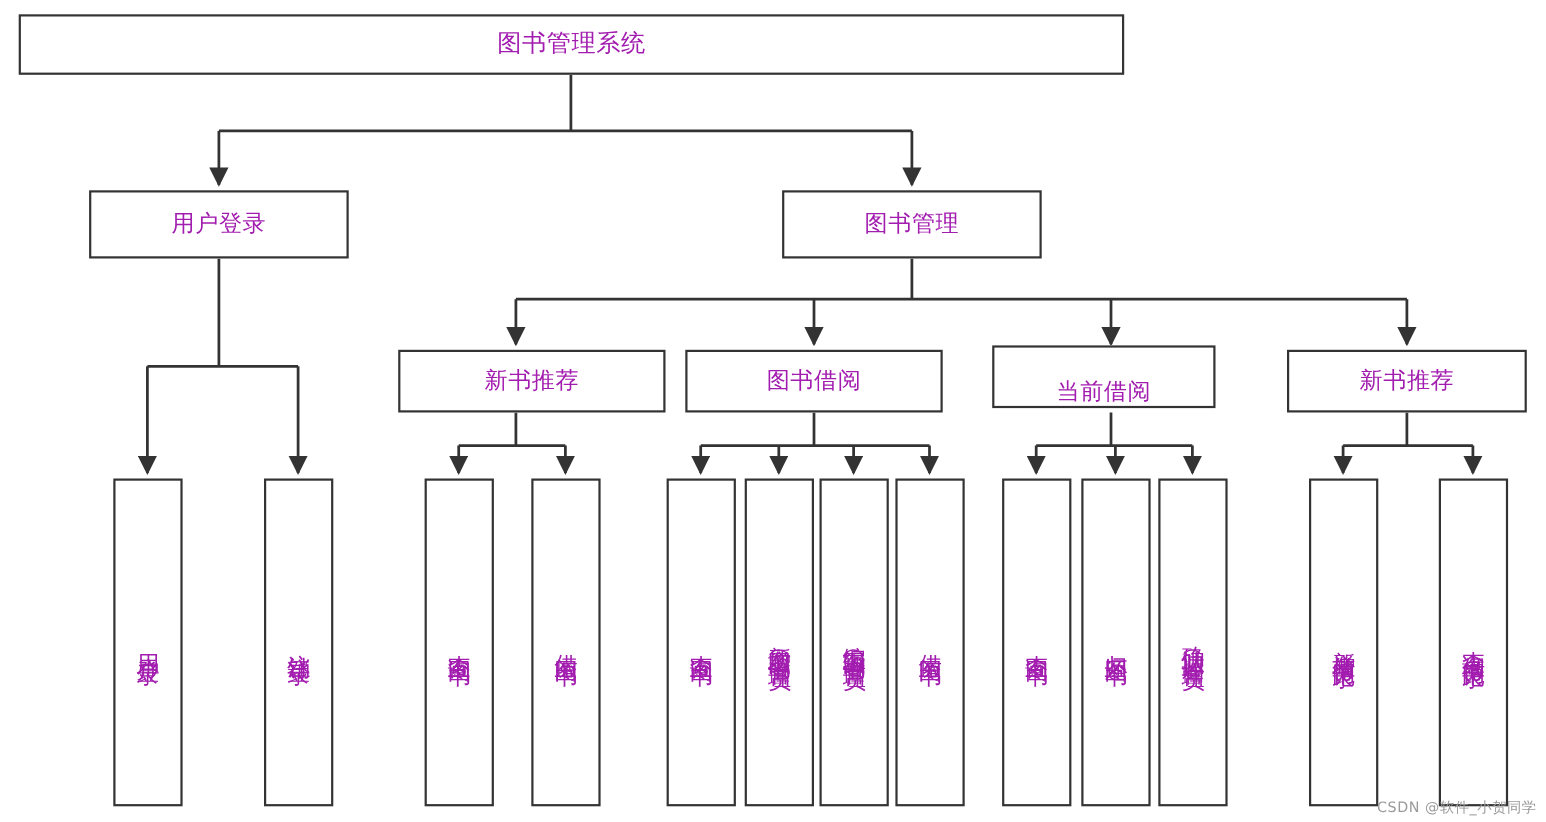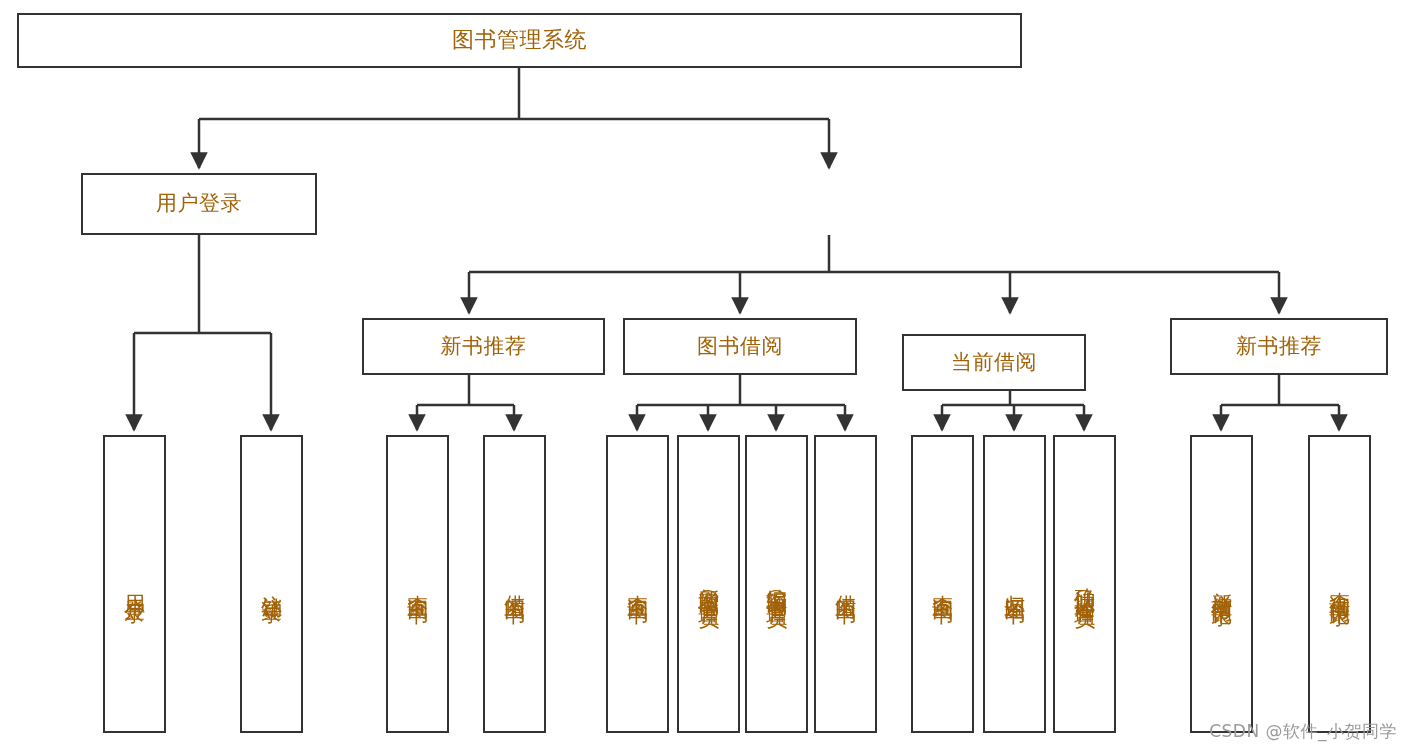--- a/index.html
+++ b/index.html
@@ -27,21 +27,21 @@
     pointer-events: none;
   }
   .node {
     position: absolute;
     box-sizing: border-box;
     background: #ffffff;
     border: 2px solid #333333;
     display: flex;
     align-items: center;
     justify-content: center;
-    color: #a16207;
+    color: #a21caf;
   }
   .node.horiz {
     font-size: 21px;
     line-height: 1.2;
     letter-spacing: 0.5px;
   }
   .node.vert {
     writing-mode: vertical-rl;
     text-orientation: upright;
     font-size: 21px;
@@ -57,21 +57,21 @@
     text-orientation: upright;
     white-space: nowrap;
   }
   .node.root {
     font-size: 22px;
   }
   .watermark {
     position: absolute;
     right: 8px;
     bottom: 4px;
-    font-size: 17px;
+    font-size: 13px;
     color: #9a9a9a;
     letter-spacing: 0.5px;
     white-space: nowrap;
   }
 </style>
 </head>
 <body>
 
 <div id="canvas">
 
@@ -128,28 +128,31 @@
     </g>
   </svg>
 
   <div class="node horiz root" id="node-root" style="left: 17px; top: 13px; width: 1005px; height: 55px;">
     <span>图书管理系统</span>
   </div>
 
   <div class="node horiz" id="node-l2-0" style="left: 81px; top: 173px; width: 236px; height: 62px;">
     <span>用户登录</span>
   </div>
+  <div class="node horiz" id="node-l2-1" style="left: 711px; top: 173px; width: 236px; height: 62px;">
+    <span>图书管理</span>
+  </div>
 
   <div class="node horiz" id="node-l3-0" style="left: 362px; top: 318px; width: 243px; height: 57px;">
     <span>新书推荐</span>
   </div>
   <div class="node horiz" id="node-l3-1" style="left: 623px; top: 318px; width: 234px; height: 57px; text-align: center;">
     <span>图书借阅</span>
   </div>
-  <div class="node horiz" id="node-l3-2" style="left: 902px; top: 334px; width: 184px; height: 57px;">
+  <div class="node horiz" id="node-l3-2" style="left: 902px; top: 314px; width: 203px; height: 57px; align-items: flex-end;">
     <span>当前借阅</span>
   </div>
   <div class="node horiz" id="node-l3-3" style="left: 1170px; top: 318px; width: 218px; height: 57px;">
     <span>新书推荐</span>
   </div>
 
   <div class="node vert" id="node-leaf-0" style="left: 103px; top: 435px; width: 63px; height: 298px;">
     <span class="vtext">用户登录</span>
   </div>
   <div class="node vert" id="node-leaf-1" style="left: 240px; top: 435px; width: 63px; height: 298px;">

